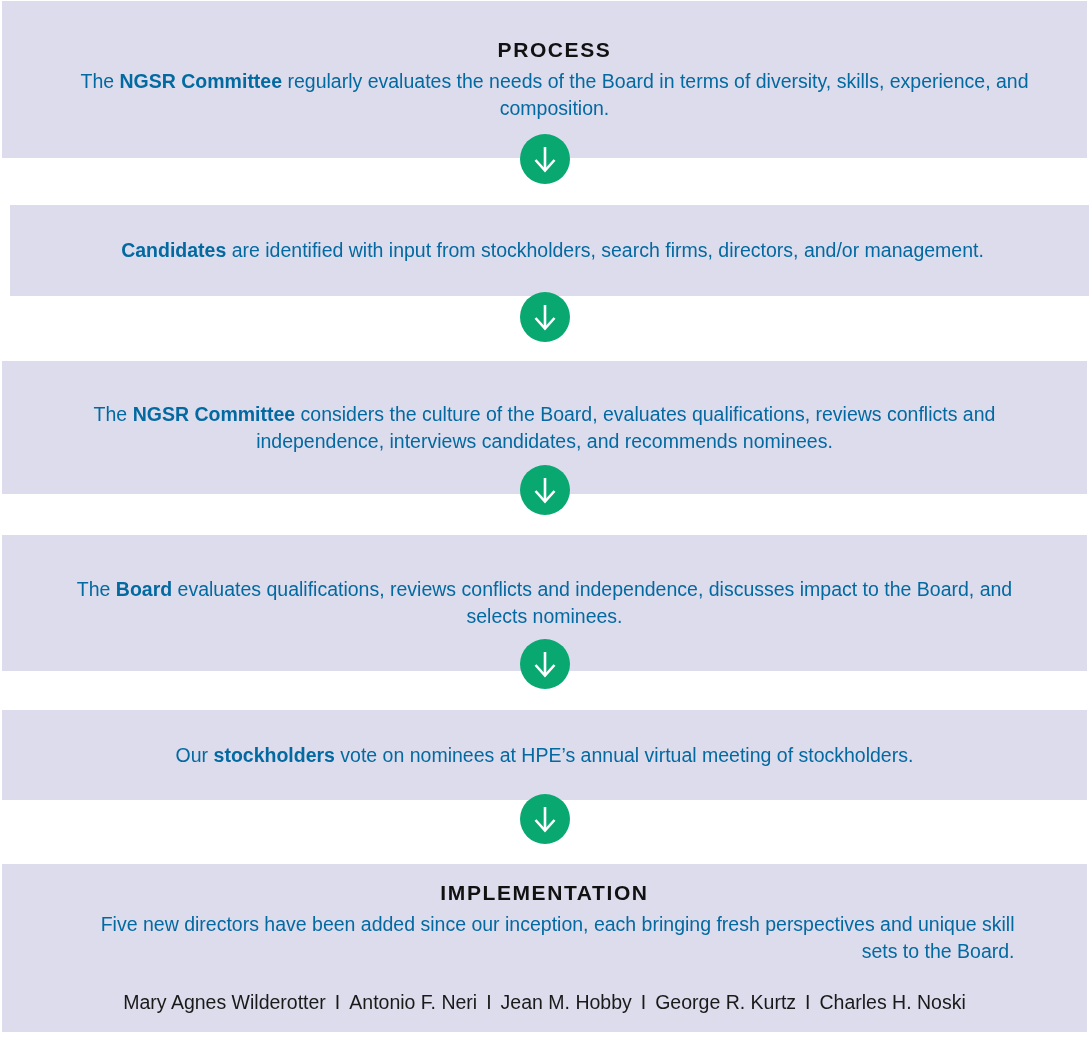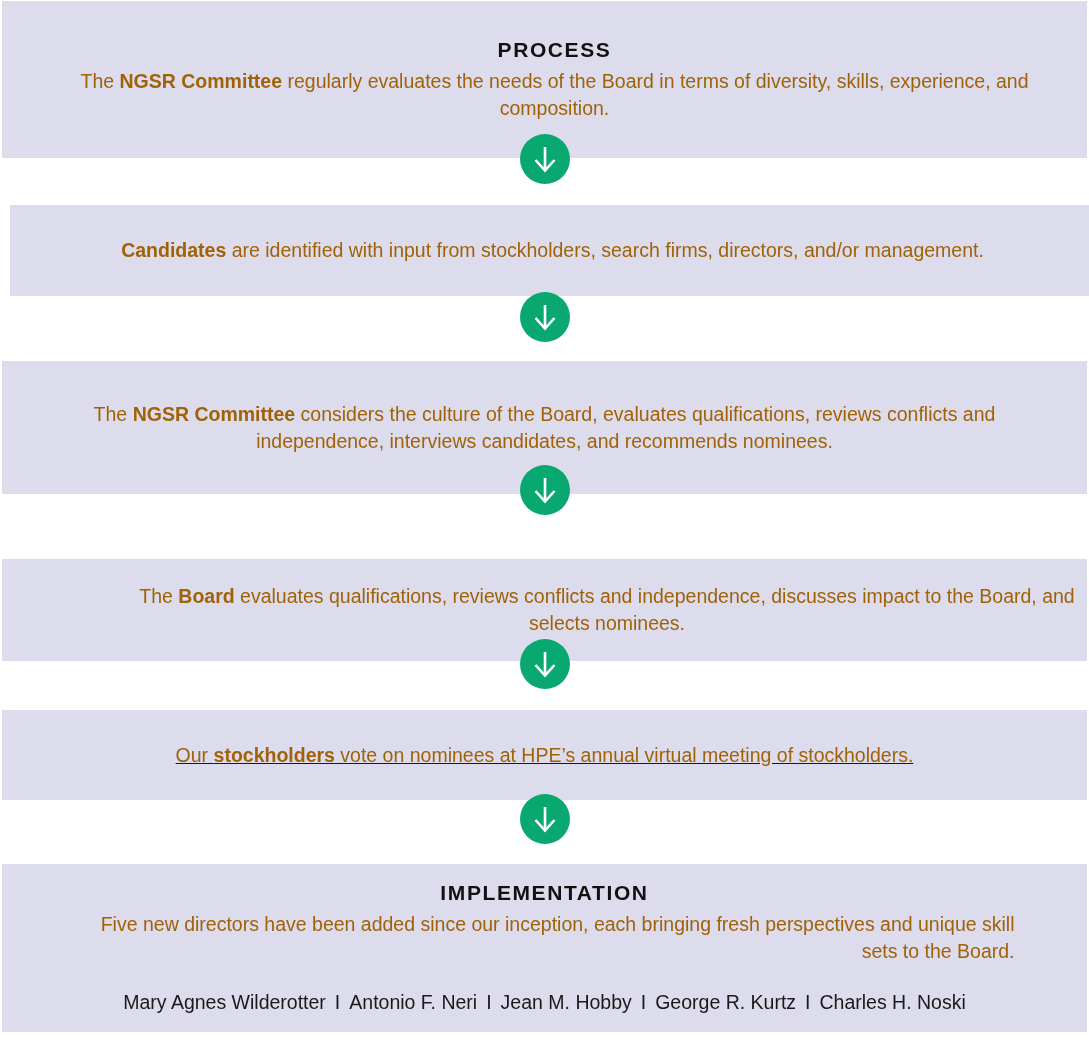--- a/index.html
+++ b/index.html
@@ -43,21 +43,21 @@
     line-height: 1.25;
     margin: 0 0 5px 0;
     color: #111111;
   }
 
   .panel-body {
     font-size: 19.5px;
     line-height: 1.38;
     margin: 0;
     max-width: 960px;
-    color: #a16207;
+    color: #0369a1;
   }
 
   .panel-body b {
     font-weight: bold;
   }
 
   .directors {
     font-size: 19.5px;
     line-height: 1.4;
     margin-top: 24px;
@@ -83,22 +83,22 @@
     align-items: center;
     justify-content: center;
     z-index: 5;
   }
   .arrow svg { display: block; }
 
   
   #panel-1 { top: 1px;   height: 157px; padding-left: 20px; }
   #panel-2 { top: 205px; height: 91px; margin-left: 8px;  }
   #panel-3 { top: 361px; height: 133px; }
-  #panel-4 { top: 559px; height: 102px; align-items: flex-end; }
-  #panel-5 { top: 710px; height: 90px; text-decoration: underline;  }
+  #panel-4 { top: 535px; height: 136px; }
+  #panel-5 { top: 710px; height: 90px;  }
   #panel-6 { top: 864px; height: 168px; }
 
   #arrow-1 { top: 134px; }
   #arrow-2 { top: 292px; }
   #arrow-3 { top: 465px; }
   #arrow-4 { top: 639px; }
   #arrow-5 { top: 794px; }
 </style>
 </head>
 <body>

